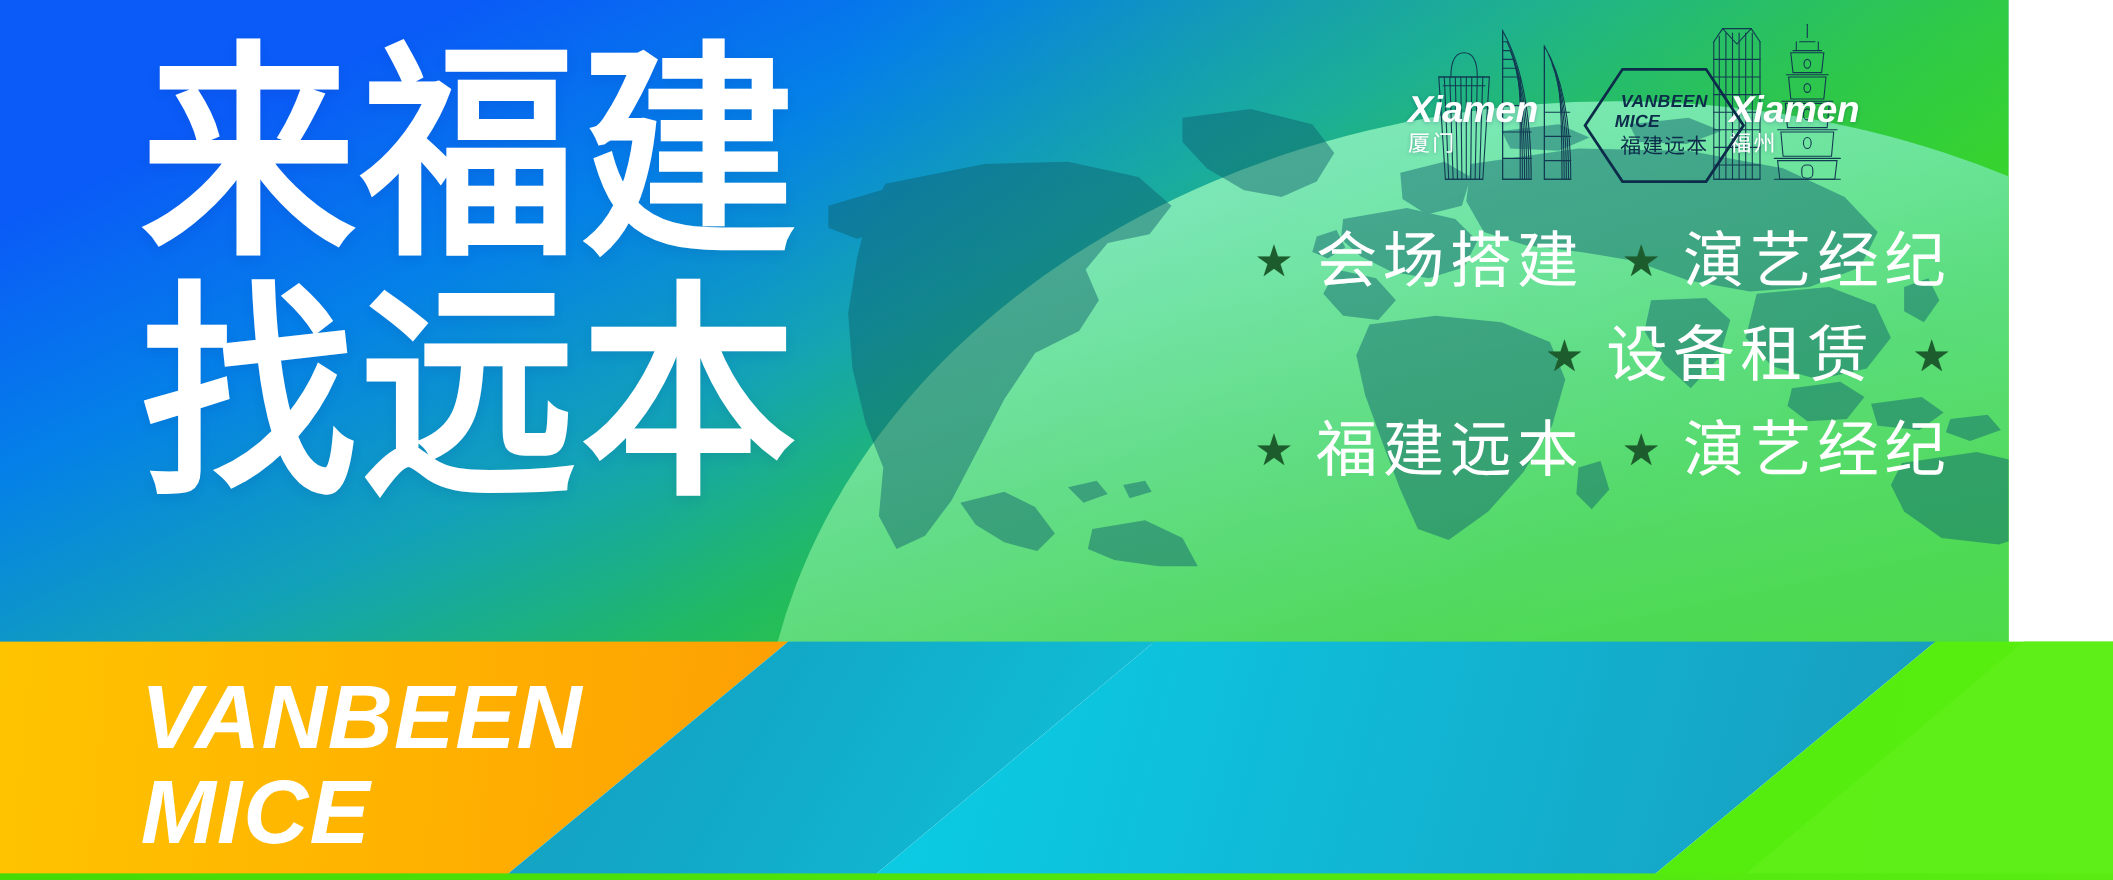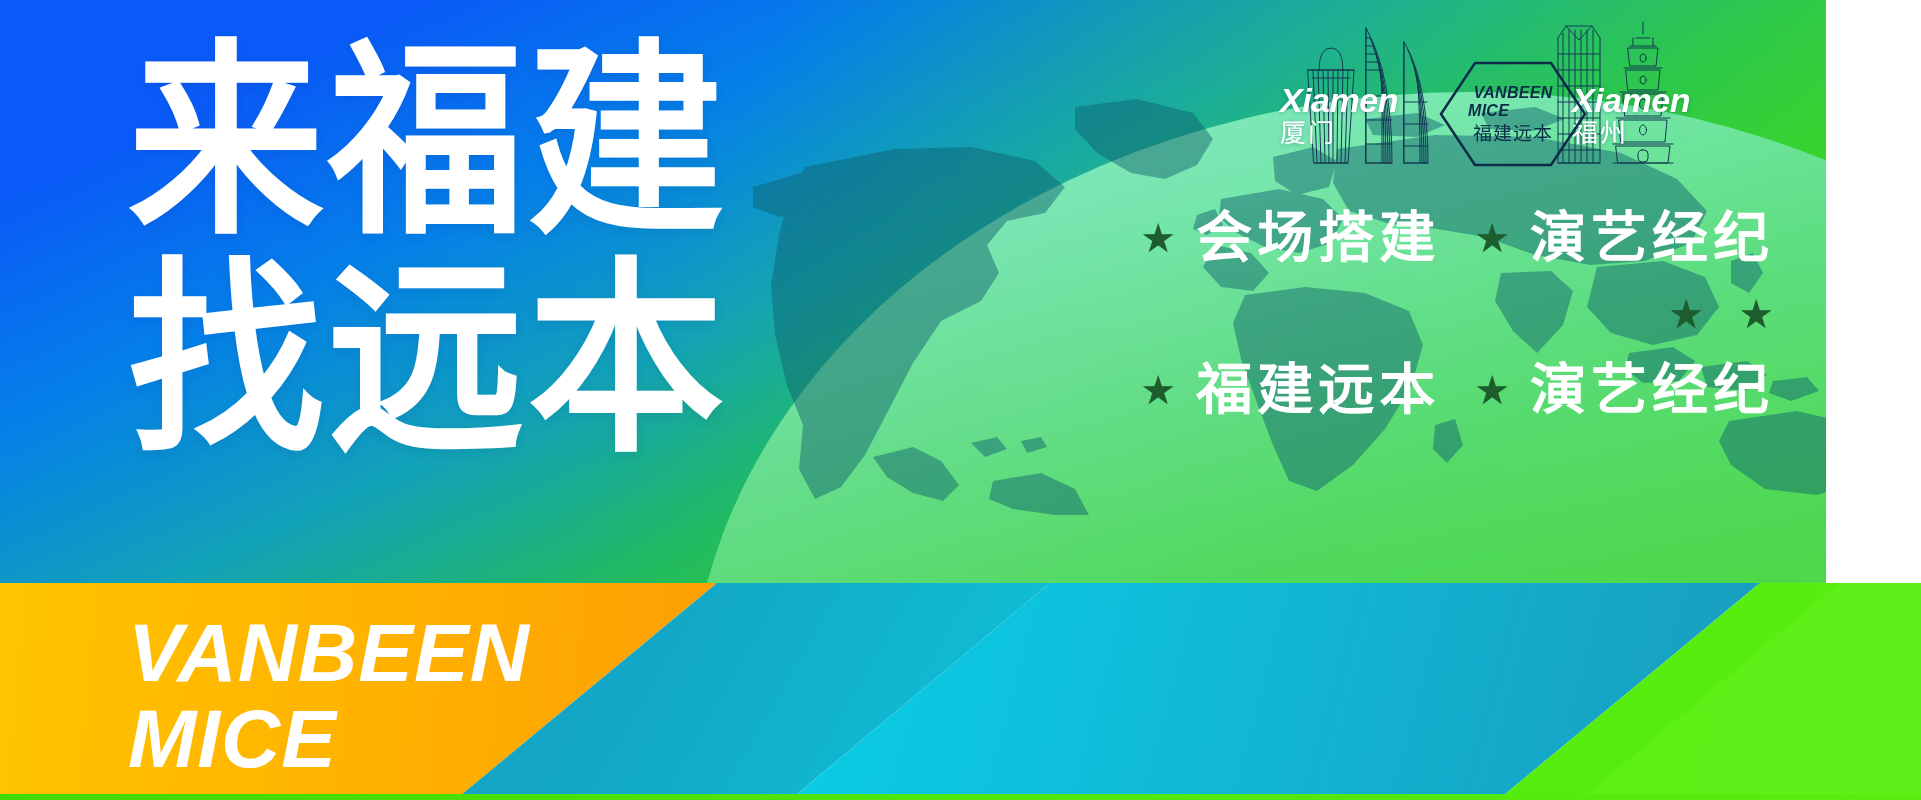--- a/index.html
+++ b/index.html
@@ -98,21 +98,21 @@
     color:#1d5c2c;
     font-size:40px;
     line-height:1;
     flex:0 0 auto;
     text-shadow:0 0 1px rgba(0,0,0,.15);
   }
   .svc-label{
     color:#ffffff;
     font-size:56px;
     line-height:60px;
-    font-weight:700;
+    font-weight:400;
     letter-spacing:5px;
     white-space:nowrap;
     font-family:"DejaVu Sans","Liberation Sans",sans-serif;
   }
 
   
   .logo-cluster{
     position:absolute;
     left:1300px; top:8px;
     width:420px; height:165px;
@@ -130,26 +130,26 @@
   .city .en{
     font-size:34px;
     line-height:36px;
     font-weight:700;
     font-style:italic;
     letter-spacing:-.5px;
     white-space:nowrap;
     text-shadow:0 1px 4px rgba(0,30,90,.25);
   }
   .city .cn{
-    font-size:26px;
+    font-size:20px;
     line-height:30px;
     font-weight:400;
     letter-spacing:2px;
     white-space:nowrap;
-    font-family:Liberation Sans, sans-serif;
+    font-family:Liberation Mono, monospace;
     text-shadow:0 1px 4px rgba(0,30,90,.25);
   }
   .city-xiamen{left:-20px; top:74px;}
   .city-fuzhou{left:272px; top:74px;}
 
   .hexbadge{
     position:absolute;
     left:138px; top:52px;
     width:150px; height:108px;
   }
@@ -286,20 +286,21 @@
           <span class="svc-label">会场搭建</span>
         </div>
         <div class="svc-item">
           <span class="svc-star">★</span>
           <span class="svc-label">演艺经纪</span>
         </div>
       </div>
       <div class="svc-row">
         <div class="svc-item">
           <span class="svc-star">★</span>
+          <span class="svc-label">设备租赁</span>
         </div>
         <div class="svc-item">
           <span class="svc-star">★</span>
         </div>
       </div>
       <div class="svc-row">
         <div class="svc-item">
           <span class="svc-star">★</span>
           <span class="svc-label">福建远本</span>
         </div>

